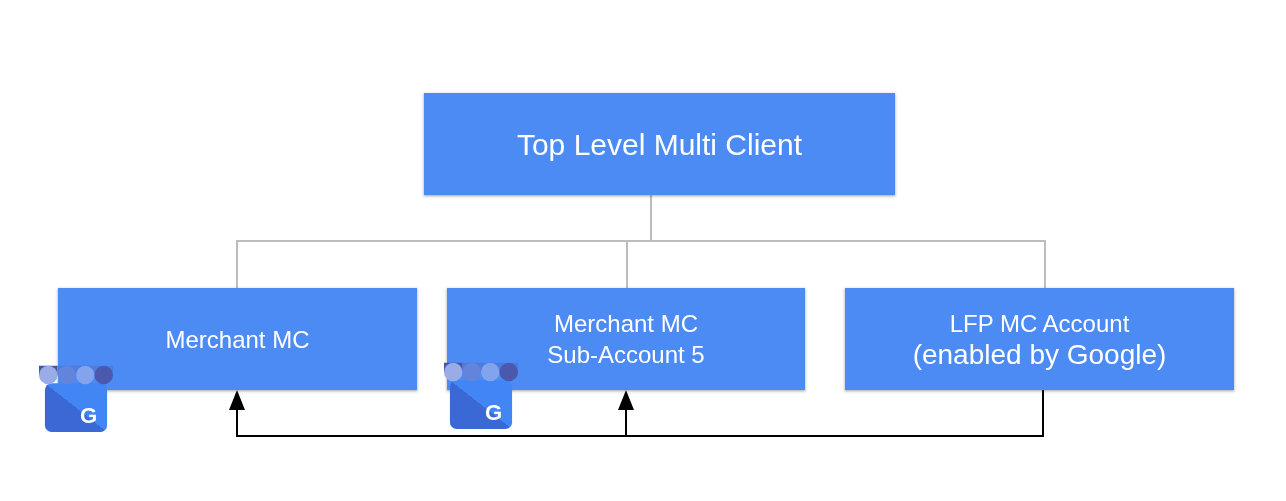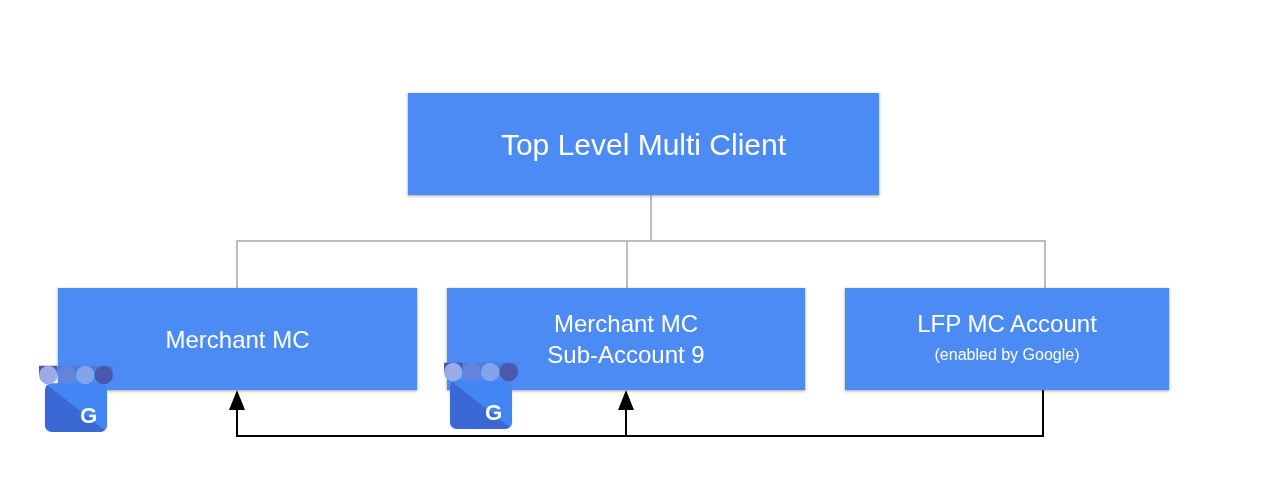--- a/index.html
+++ b/index.html
@@ -15,25 +15,25 @@
     position:absolute;
     background:var(--node-fill,#4C8BF4);
     color:var(--node-text,#ffffff);
     display:flex;flex-direction:column;
     align-items:center;justify-content:center;
     text-align:center;
     box-shadow:0 1px 2px rgba(60,64,67,.30), 0 1px 3px 1px rgba(60,64,67,.15);
     z-index:2;
   }
   .node .ln{display:block;white-space:nowrap;}
-  #node-root{left:408px;top:93px;width:471px;height:102px;font-size:30px;line-height:41px;}
+  #node-root{left:424px;top:93px;width:471px;height:102px;font-size:30px;line-height:41px;}
   #node-c1  {left:58px; top:288px;width:359px;height:102px;font-size:24px;line-height:31px;}
   #node-c2  {left:447px;top:288px;width:358px;height:102px;font-size:24px;line-height:31px;}
-  #node-c3  {left:845px;top:288px;width:324px;height:102px;font-size:24px;line-height:31px;}
-  #node-c3 .ln2{font-size:16px;}
+  #node-c3  {left:845px;top:288px;width:389px;height:102px;font-size:24px;line-height:31px;}
+  #node-c3 .ln2{font-size:28px;}
   
   .conn{position:absolute;background:var(--connector,#BDBDBD);z-index:1;}
   #conn-root-stem{left:650px;top:195px;width:2px;height:46px;}
   #conn-bus      {left:236px;top:240px;width:810px;height:2px;}
   #conn-drop-1   {left:236px;top:241px;width:2px;height:47px;}
   #conn-drop-2   {left:626px;top:241px;width:2px;height:47px;}
   #conn-drop-3   {left:1044px;top:241px;width:2px;height:47px;}
   
   .alink{position:absolute;background:var(--arrow,#000000);z-index:1;}
   #arrow-lfp-stem{left:1042px;top:390px;width:2px;height:47px;}
@@ -98,21 +98,21 @@
   <div class="node" id="node-root">
     <span class="ln ln1">Top Level Multi Client</span>
   </div>
 
   <div class="node" id="node-c1">
     <span class="ln ln1">Merchant MC</span>
   </div>
 
   <div class="node" id="node-c2">
     <span class="ln ln1">Merchant MC</span>
-    <span class="ln ln2">Sub-Account 9</span>
+    <span class="ln ln2">Sub-Account 5</span>
   </div>
 
   <div class="node" id="node-c3">
     <span class="ln ln1">LFP MC Account</span>
     <span class="ln ln2">(enabled by Google)</span>
   </div>
 
   <svg class="gmb" id="gmb-1" viewBox="0 0 100 92">
     <use href="#gmb-symbol"></use>
   </svg>

